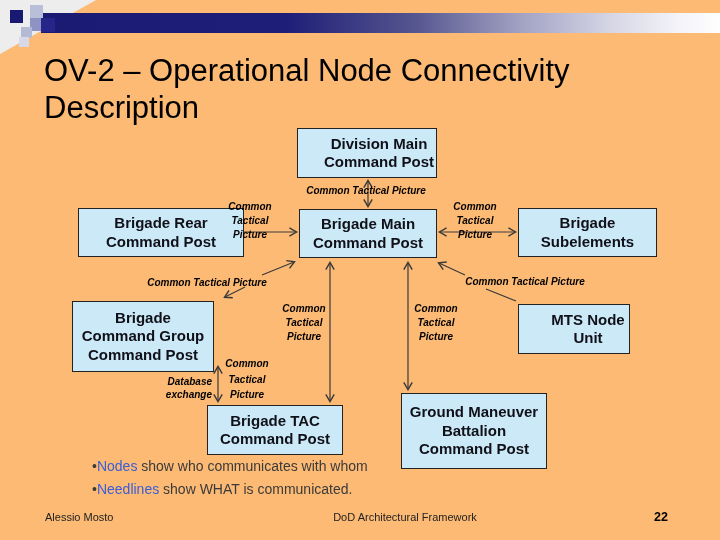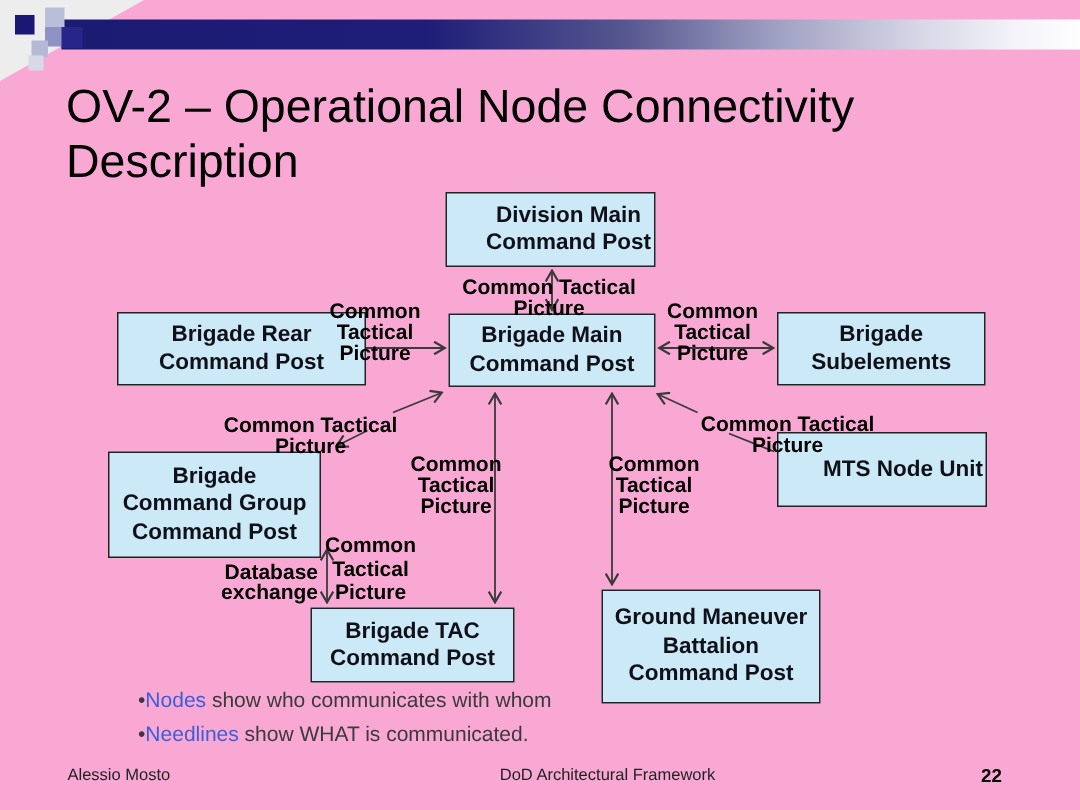--- a/index.html
+++ b/index.html
@@ -1,35 +1,35 @@
 <!DOCTYPE html>
 <html><head>
 <meta charset="utf-8">
 <style>
   html,body{margin:0;padding:0;}
   body{width:720px;height:540px;font-family:"Liberation Sans",sans-serif;background:#fff;}
-  .slide{position:relative;width:720px;height:540px;background:#f9a8d4;overflow:hidden;}
+  .slide{position:relative;width:720px;height:540px;background:#fdba74;overflow:hidden;}
 
   
   .corner-tri{position:absolute;left:0;top:0;width:96px;height:54px;background:#ededed;
     clip-path:polygon(0 0,100% 0,0 100%);}
   .grad-bar{position:absolute;left:41px;top:13px;width:679px;height:20px;
     background:linear-gradient(90deg,#1b1b74 0%,#1e1e78 36%,#55558f 55%,#9f9fc2 70%,#d6d6e6 84%,#f4f4f9 94%,#fefefe 100%);}
   .sq{position:absolute;}
 
   
   .title{position:absolute;left:44px;top:52px;width:648px;font-size:31px;line-height:37px;
     color:#000;font-weight:400;}
 
   
   .connectors{position:absolute;left:0;top:0;}
   .node{position:absolute;background:#cce9f8;border:1px solid #222222;box-sizing:border-box;
     display:flex;align-items:center;justify-content:center;text-align:center;
     font-weight:bold;font-size:15px;line-height:18.5px;color:#101018;white-space:pre-line;}
-  .edge-label{position:absolute;font-weight:bold;font-size:14px;
+  .edge-label{position:absolute;font-weight:bold;font-style:italic;font-size:10px;
     line-height:14px;color:#000;text-align:center;white-space:pre-line;}
   .edge-label.right{text-align:right;line-height:13px;}
   .edge-label.tall{line-height:15.5px;}
 
   
   .bullets{position:absolute;left:48px;top:455px;font-size:14px;line-height:22.5px;color:#3a3a3a;margin-left:44px;}
   .bullets .term{color:#3b5ed6;}
 
   
   .footer-author{position:absolute;left:45px;top:511px;font-size:11px;color:#222;}
@@ -76,21 +76,21 @@
 Command Post</div>
   <div class="node" style="left:78px;top:208px;width:166px;height:49px;">Brigade Rear
 Command Post</div>
   <div class="node" style="left:299px;top:209px;width:138px;height:49px;">Brigade Main
 Command Post</div>
   <div class="node" style="left:518px;top:208px;width:139px;height:49px;">Brigade
 Subelements</div>
   <div class="node" style="left:72px;top:301px;width:142px;height:71px;">Brigade
 Command Group
 Command Post</div>
-  <div class="node" style="left:518px;top:288px;width:140px;height:50px;padding-left:28px;">MTS Node Unit</div>
+  <div class="node" style="left:518px;top:304px;width:112px;height:50px;padding-left:28px;">MTS Node Unit</div>
   <div class="node" style="left:207px;top:405px;width:136px;height:50px;">Brigade TAC
 Command Post</div>
   <div class="node" style="left:401px;top:393px;width:146px;height:76px;">Ground Maneuver
 Battalion
 Command Post</div>
 
   <div class="edge-label" style="left:291px;top:184px;width:150px;">Common Tactical Picture</div>
   <div class="edge-label" style="left:210px;top:200px;width:80px;">Common
 Tactical
 Picture</div>

